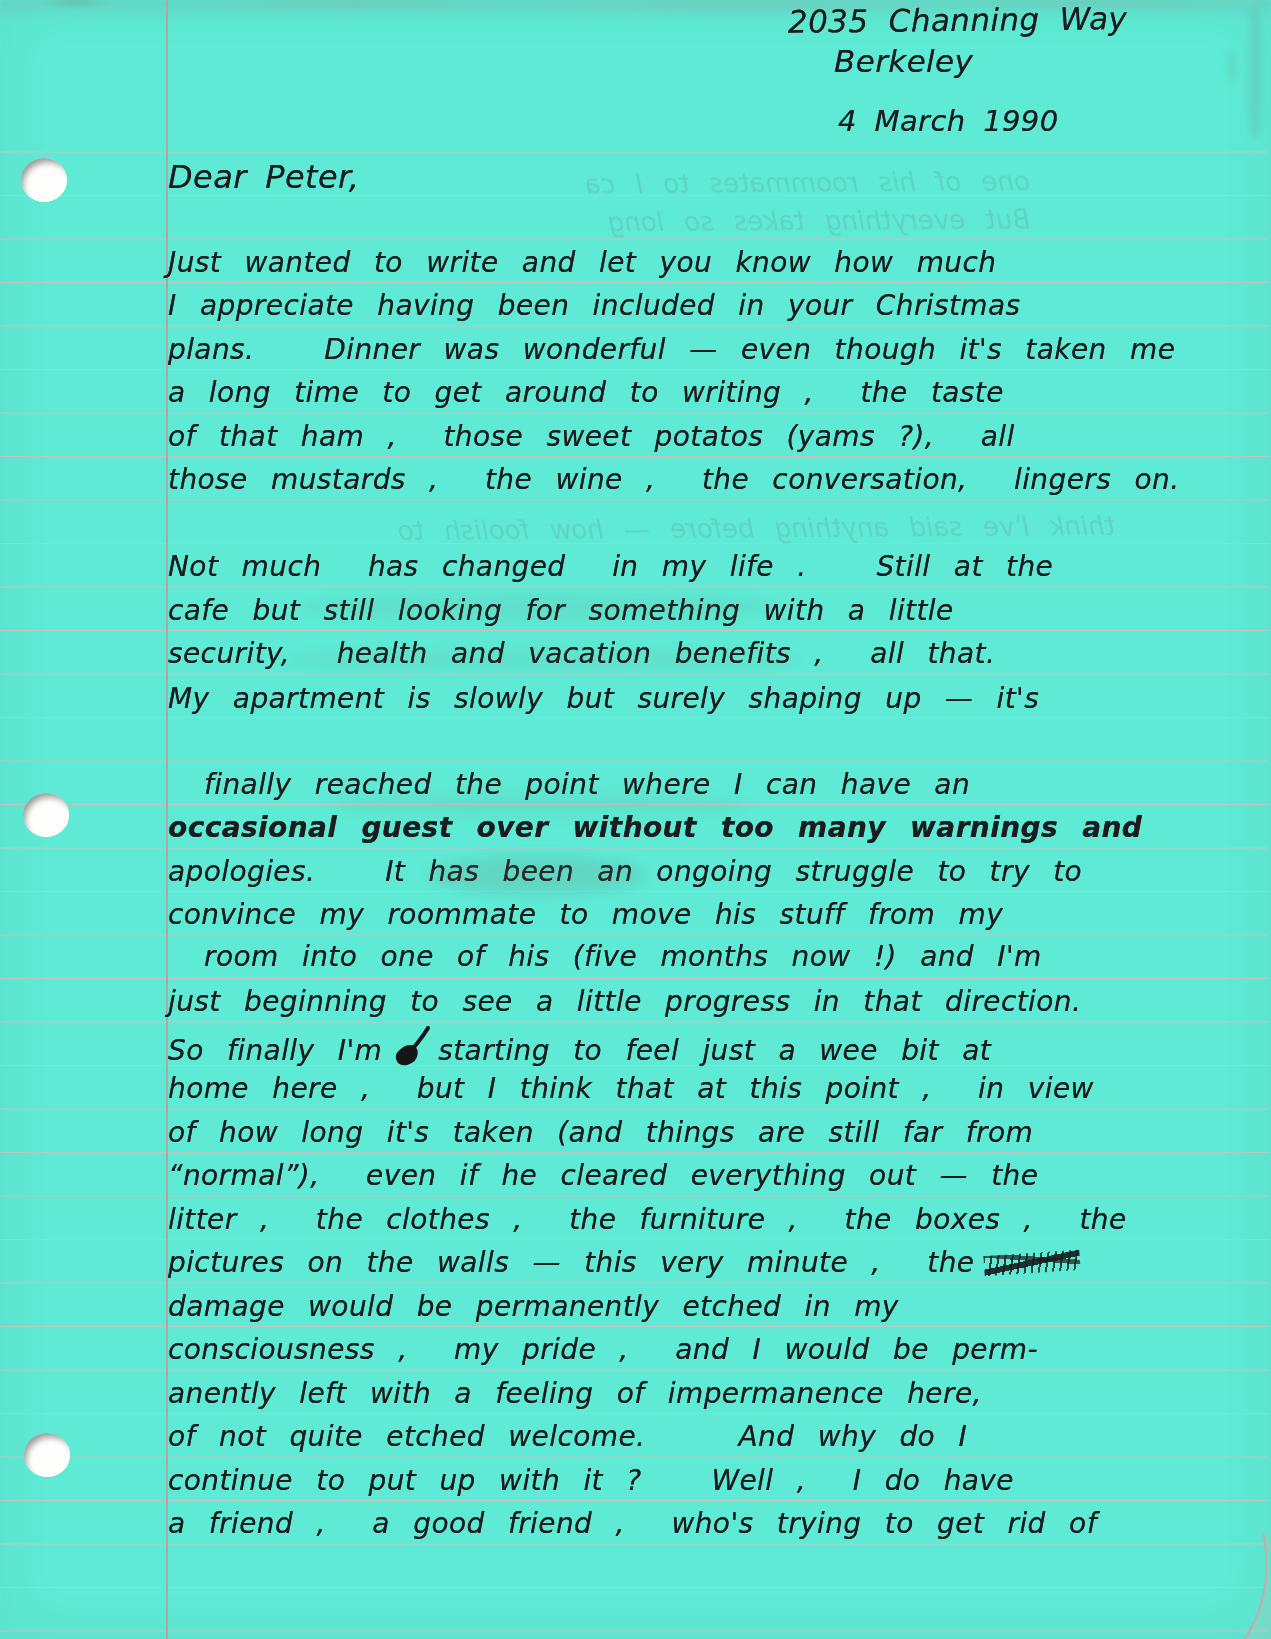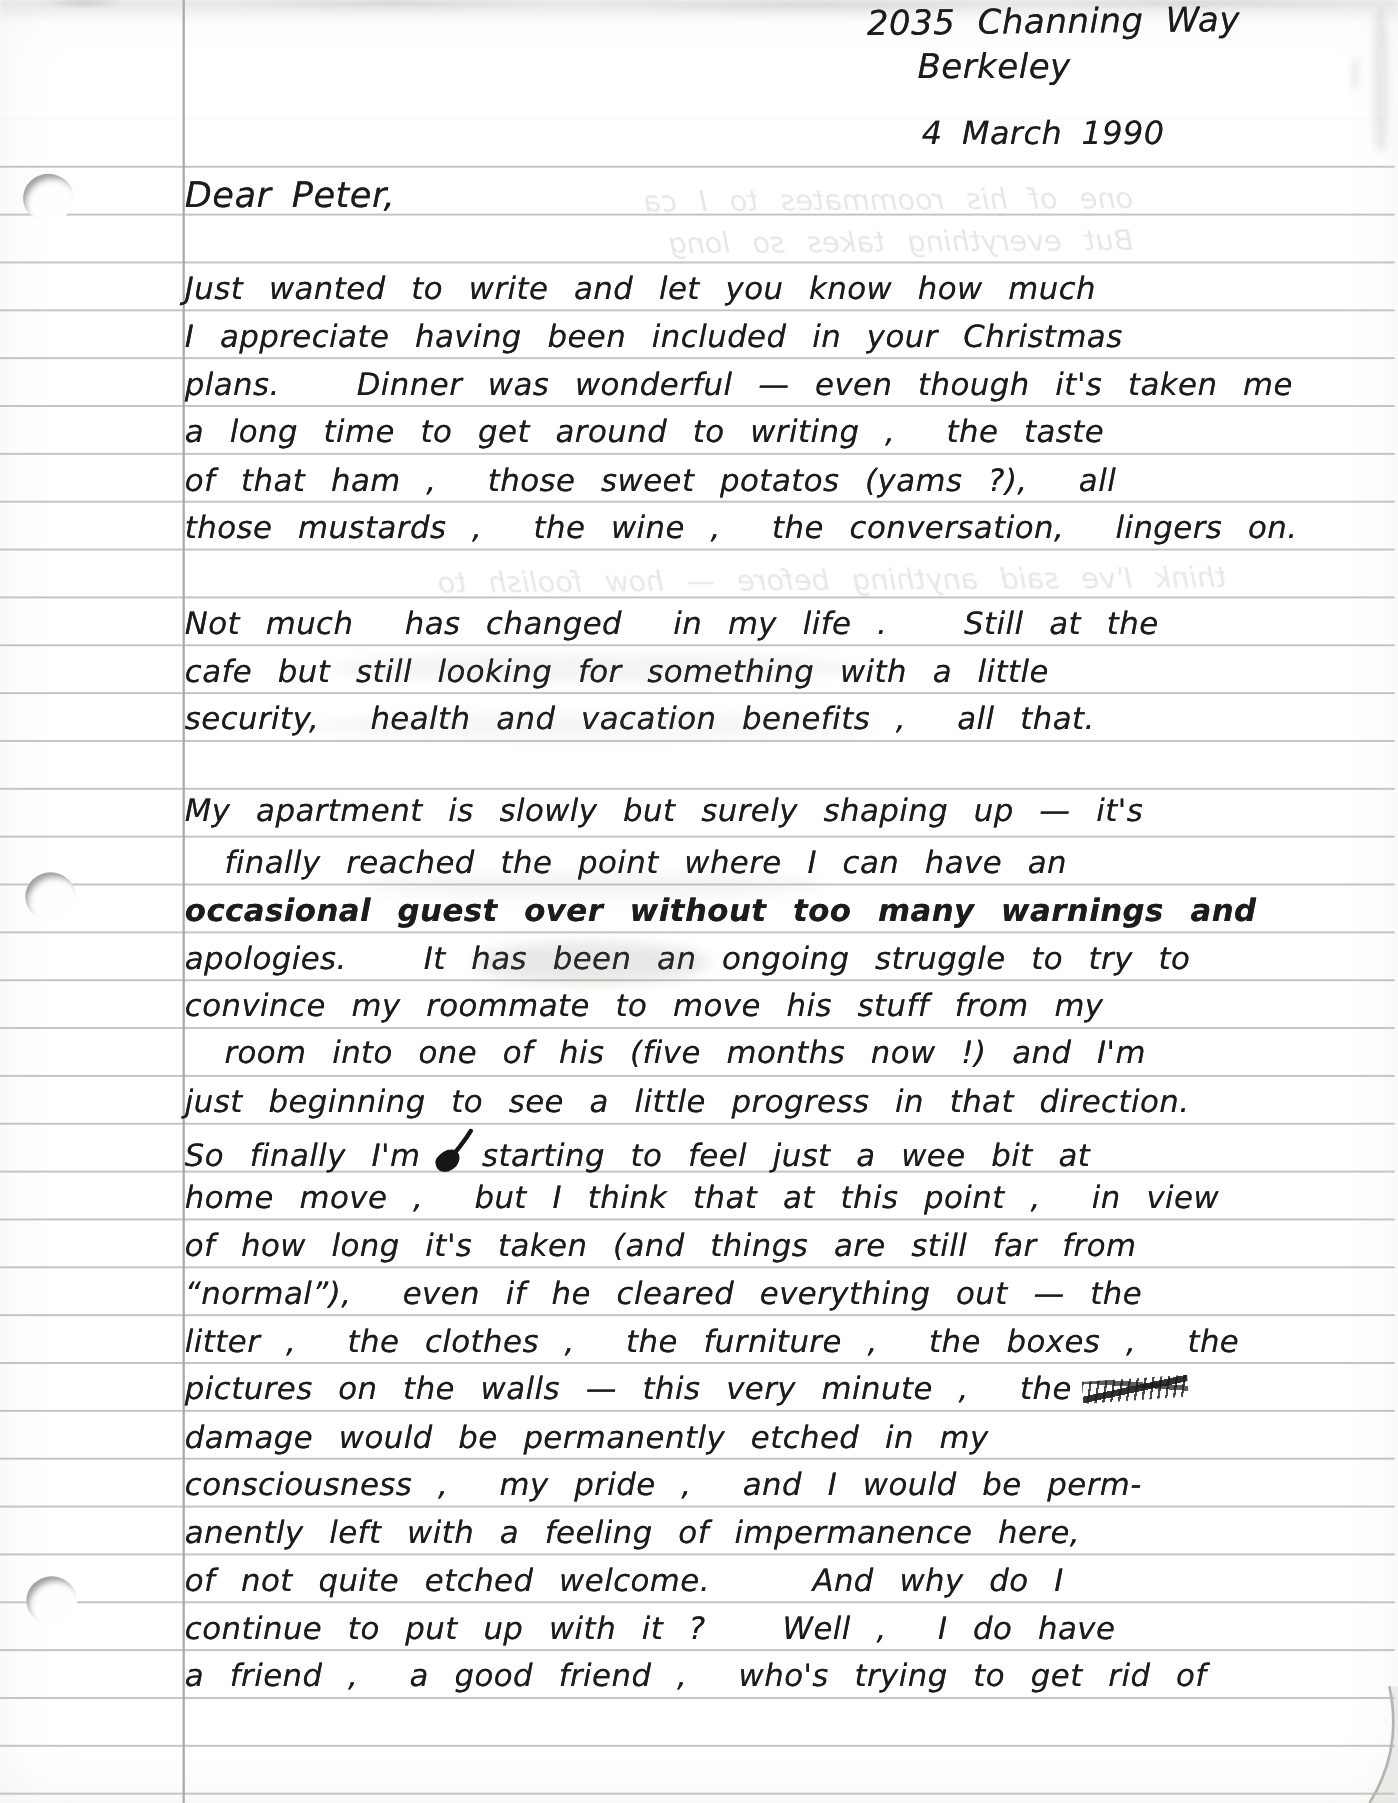--- a/index.html
+++ b/index.html
@@ -1,19 +1,19 @@
 <!DOCTYPE html>
 <html><head>
 <meta charset="utf-8">
 <style>
   html,body{margin:0;padding:0;background:#e8e8e6;}
   .page{
     position:relative;
     width:1271px;height:1639px;
-    background:#ffffff;
+    background:#5eead4;
     overflow:hidden;
     font-family:"DejaVu Sans",sans-serif;
     box-shadow:inset 0 0 60px rgba(60,60,55,.06);
   }
   
   .top-edge{
     position:absolute;left:0;top:0;width:100%;height:26px;
     background:
       radial-gradient(60px 12px at 6% 0%, rgba(120,120,115,.35), transparent 70%),
       radial-gradient(220px 14px at 28% 0%, rgba(150,150,145,.28), transparent 75%),
@@ -107,32 +107,32 @@
   <div id="lines-root">
       <div class="hw line" style="top: 242.5px;"><span>Just wanted to write and let you know how much</span></div>
       <div class="hw line" style="top: 286px;"><span>I appreciate having been included in your Christmas</span></div>
       <div class="hw line" style="top: 329.5px;"><span>plans.   Dinner was wonderful — even though it's taken me</span></div>
       <div class="hw line" style="top: 373px;"><span>a long time to get around to writing ,  the taste</span></div>
       <div class="hw line" style="top: 416.5px;"><span>of that ham ,  those sweet potatos (yams ?),  all</span></div>
       <div class="hw line" style="top: 460px;"><span>those mustards ,  the wine ,  the conversation,  lingers on.</span></div>
       <div class="hw line" style="top: 547px;"><span>Not much  has changed  in my life .   Still at the</span></div>
       <div class="hw line" style="top: 590.5px;"><span>cafe but still looking for something with a little</span></div>
       <div class="hw line" style="top: 634px;"><span>security,  health and vacation benefits ,  all that.</span></div>
-      <div class="hw line" style="top: 717px;"><span>My apartment is slowly but surely shaping up — it's</span></div>
+      <div class="hw line" style="top: 679px;"><span>My apartment is slowly but surely shaping up — it's</span></div>
       <div class="hw line" style="top: 764.5px; padding-left: 36px;"><span>finally reached the point where I can have an</span></div>
       <div class="hw line" style="top: 808px; font-weight: bold;"><span>occasional guest over without too many warnings and</span></div>
       <div class="hw line" style="top: 851.5px;"><span>apologies.   It has been an ongoing struggle to try to</span></div>
       <div class="hw line" style="top: 895px;"><span>convince my roommate to move his stuff from my</span></div>
       <div class="hw line" style="top: 937px; padding-left: 36px;"><span>room into one of his (five months now !) and I'm</span></div>
       <div class="hw line" style="top: 982px;"><span>just beginning to see a little progress in that direction.</span></div>
       <div class="hw line" style="top: 1025.5px;"><span>So finally I'm</span><svg class="blot" width="40" height="42" viewBox="0 0 40 42">
           <path d="M36 2 C30 12 20 24 12 33" fill="none" stroke="#161618" stroke-width="4" stroke-linecap="round"></path>
           <path d="M18 20 C27 19 28 34 15 38 C5 40 2 30 8 25 C11 22 14 20 18 20 Z" fill="#161618" stroke="#161618" stroke-width="2"></path>
         </svg><span>starting to feel just a wee bit at</span></div>
-      <div class="hw line" style="top: 1069px;"><span>home move ,  but I think that at this point ,  in view</span></div>
+      <div class="hw line" style="top: 1069px;"><span>home here ,  but I think that at this point ,  in view</span></div>
       <div class="hw line" style="top: 1112.5px;"><span>of how long it's taken (and things are still far from</span></div>
       <div class="hw line" style="top: 1156px;"><span>“normal”),  even if he cleared everything out — the</span></div>
       <div class="hw line" style="top: 1199.5px;"><span>litter ,  the clothes ,  the furniture ,  the boxes ,  the</span></div>
       <div class="hw line" style="top: 1243px;"><span>pictures on the walls — this very minute ,  the</span><span class="strike"></span></div>
       <div class="hw line" style="top: 1286.5px;"><span>damage would be permanently etched in my</span></div>
       <div class="hw line" style="top: 1330px;"><span>consciousness ,  my pride ,  and I would be perm-</span></div>
       <div class="hw line" style="top: 1373.5px;"><span>anently left with a feeling of impermanence here,</span></div>
       <div class="hw line" style="top: 1417px;"><span>of not quite etched welcome.    And why do I</span></div>
       <div class="hw line" style="top: 1460.5px;"><span>continue to put up with it ?   Well ,  I do have</span></div>
       <div class="hw line" style="top: 1504px;"><span>a friend ,  a good friend ,  who's trying to get rid of</span></div>

